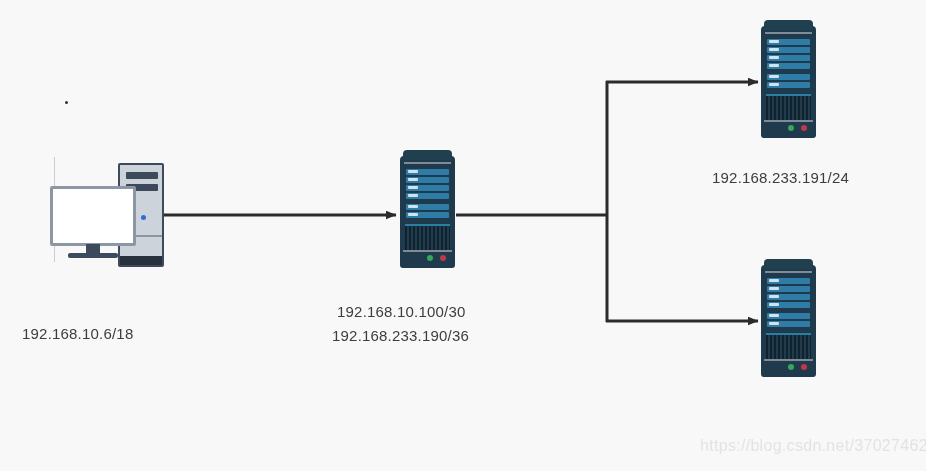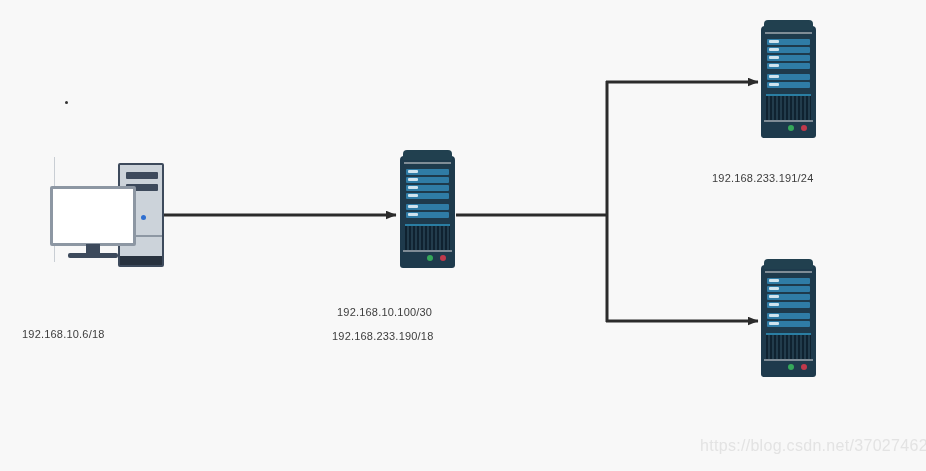--- a/index.html
+++ b/index.html
@@ -25,21 +25,21 @@
     top: 0;
     width: 926px;
     height: 471px;
   }
   .node {
     position: absolute;
   }
   .label {
     position: absolute;
     color: #3d3d3d;
-    font-size: 11px;
+    font-size: 15px;
     line-height: 24px;
     white-space: pre;
     letter-spacing: 0.2px;
   }
   .watermark {
     position: absolute;
     color: #e3e3e3;
     font-size: 16px;
     white-space: pre;
     letter-spacing: 0.3px;
@@ -286,21 +286,21 @@
       <div class="srv-bar"></div>
     </div>
     <div class="srv-vent"></div>
     <div class="srv-footline"></div>
     <div class="srv-leds">
       <div class="srv-led green"></div>
       <div class="srv-led red"></div>
     </div>
   </div>
   <div class="label" style="left:337px; top:300px;">192.168.10.100/30</div>
-  <div class="label" style="left:332px; top:324px;">192.168.233.190/18</div>
+  <div class="label" style="left:332px; top:324px;">192.168.233.190/36</div>
 
   <div class="node server" style="left:761px; top:20px;">
     <div class="srv-body"></div>
     <div class="srv-cap"></div>
     <div class="srv-capline"></div>
     <div class="srv-bays">
       <div class="srv-bar"></div>
       <div class="srv-bar"></div>
       <div class="srv-bar"></div>
       <div class="srv-bar"></div>

